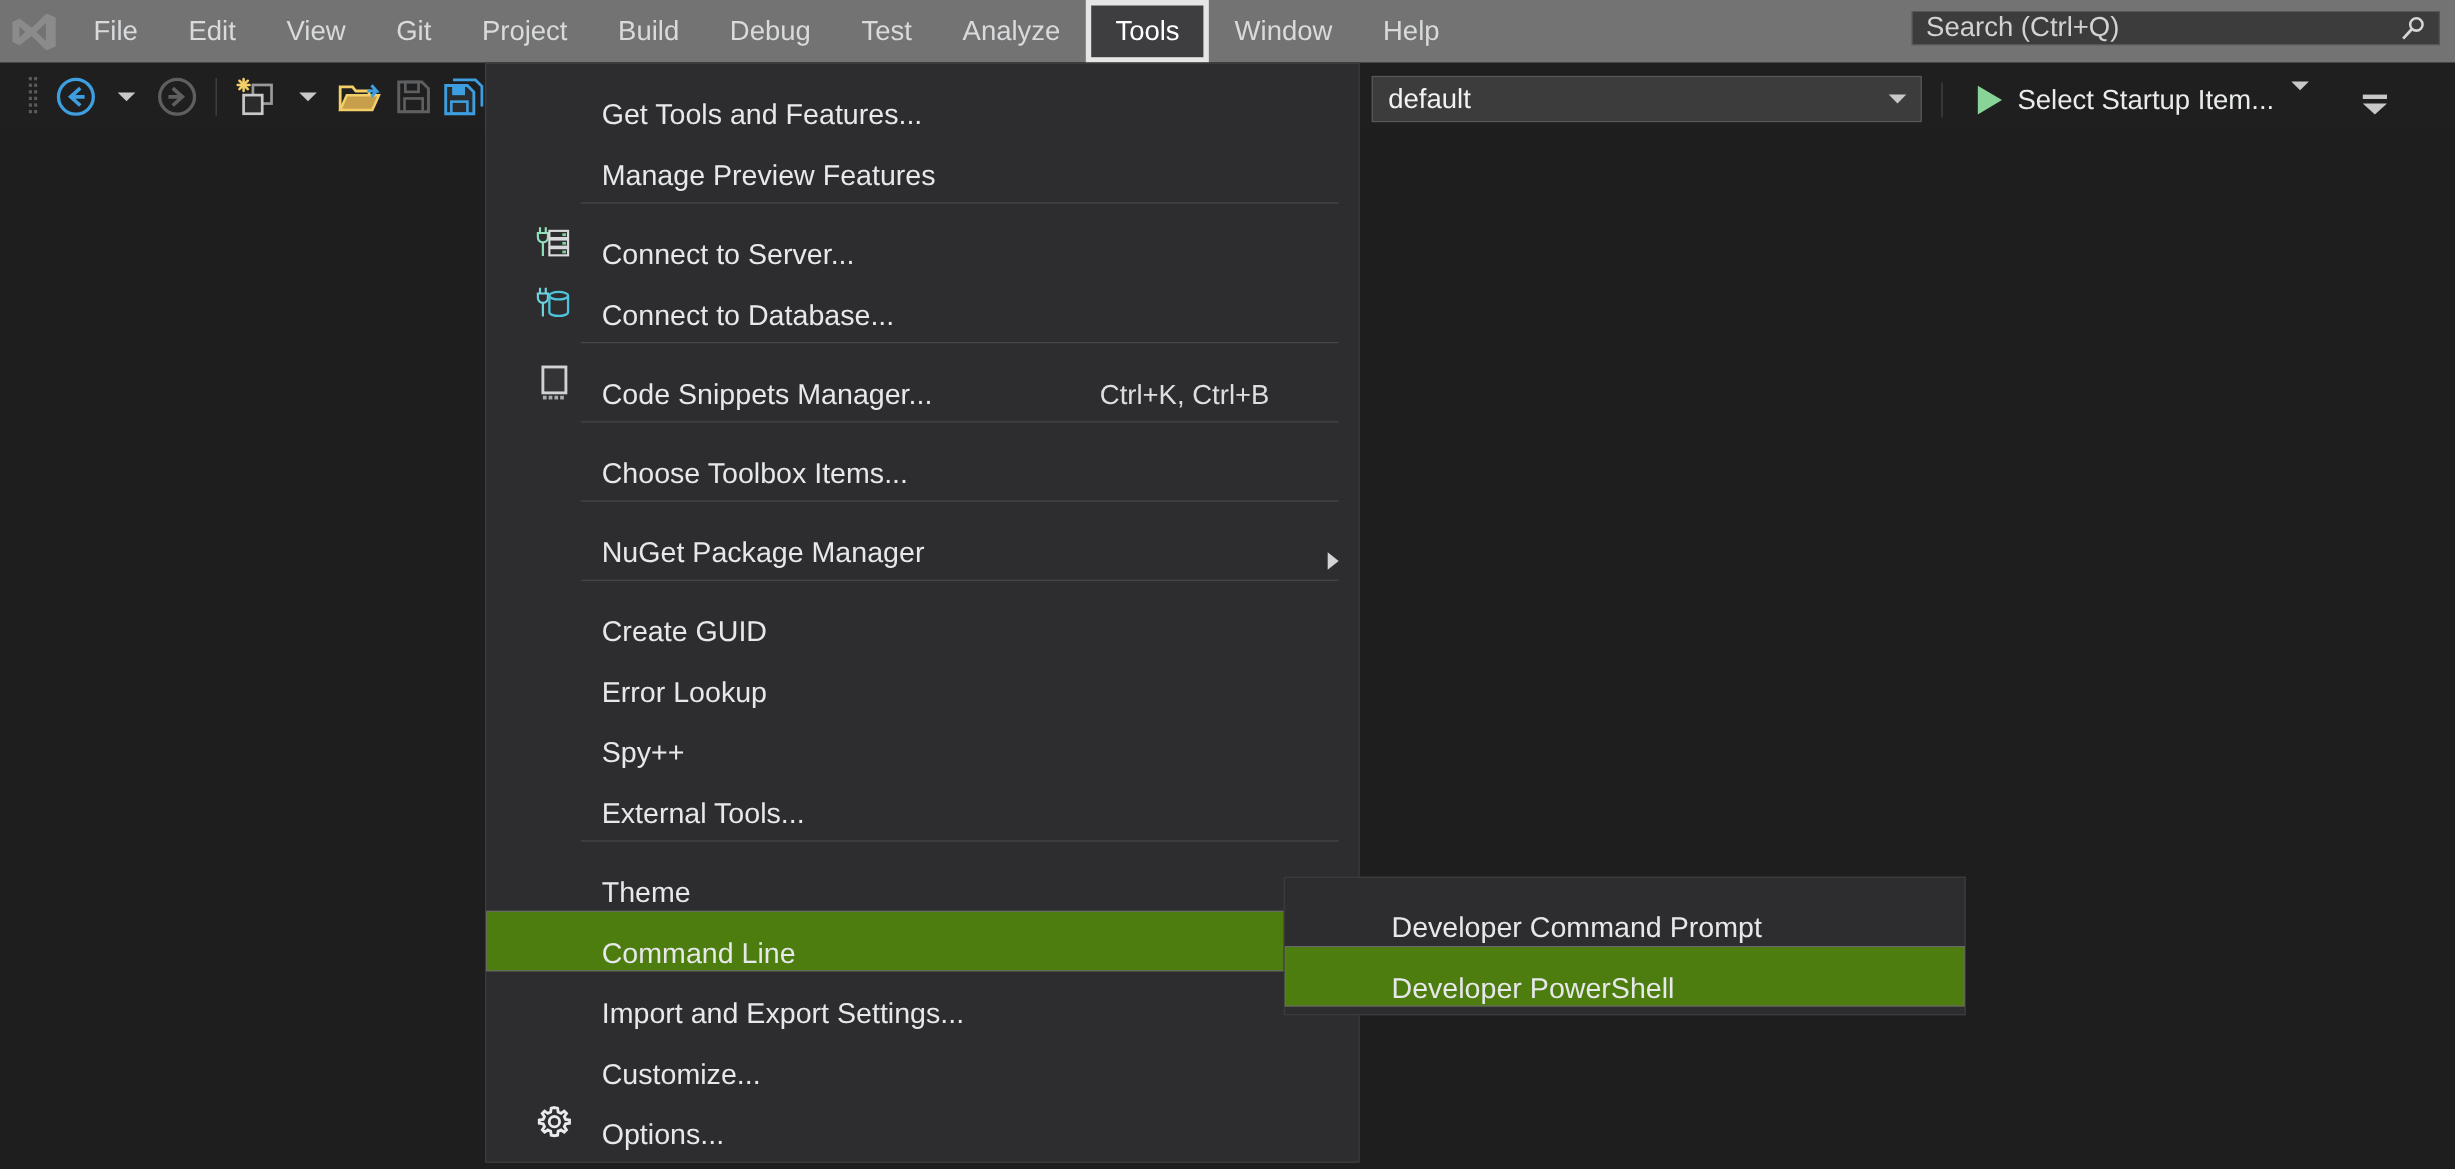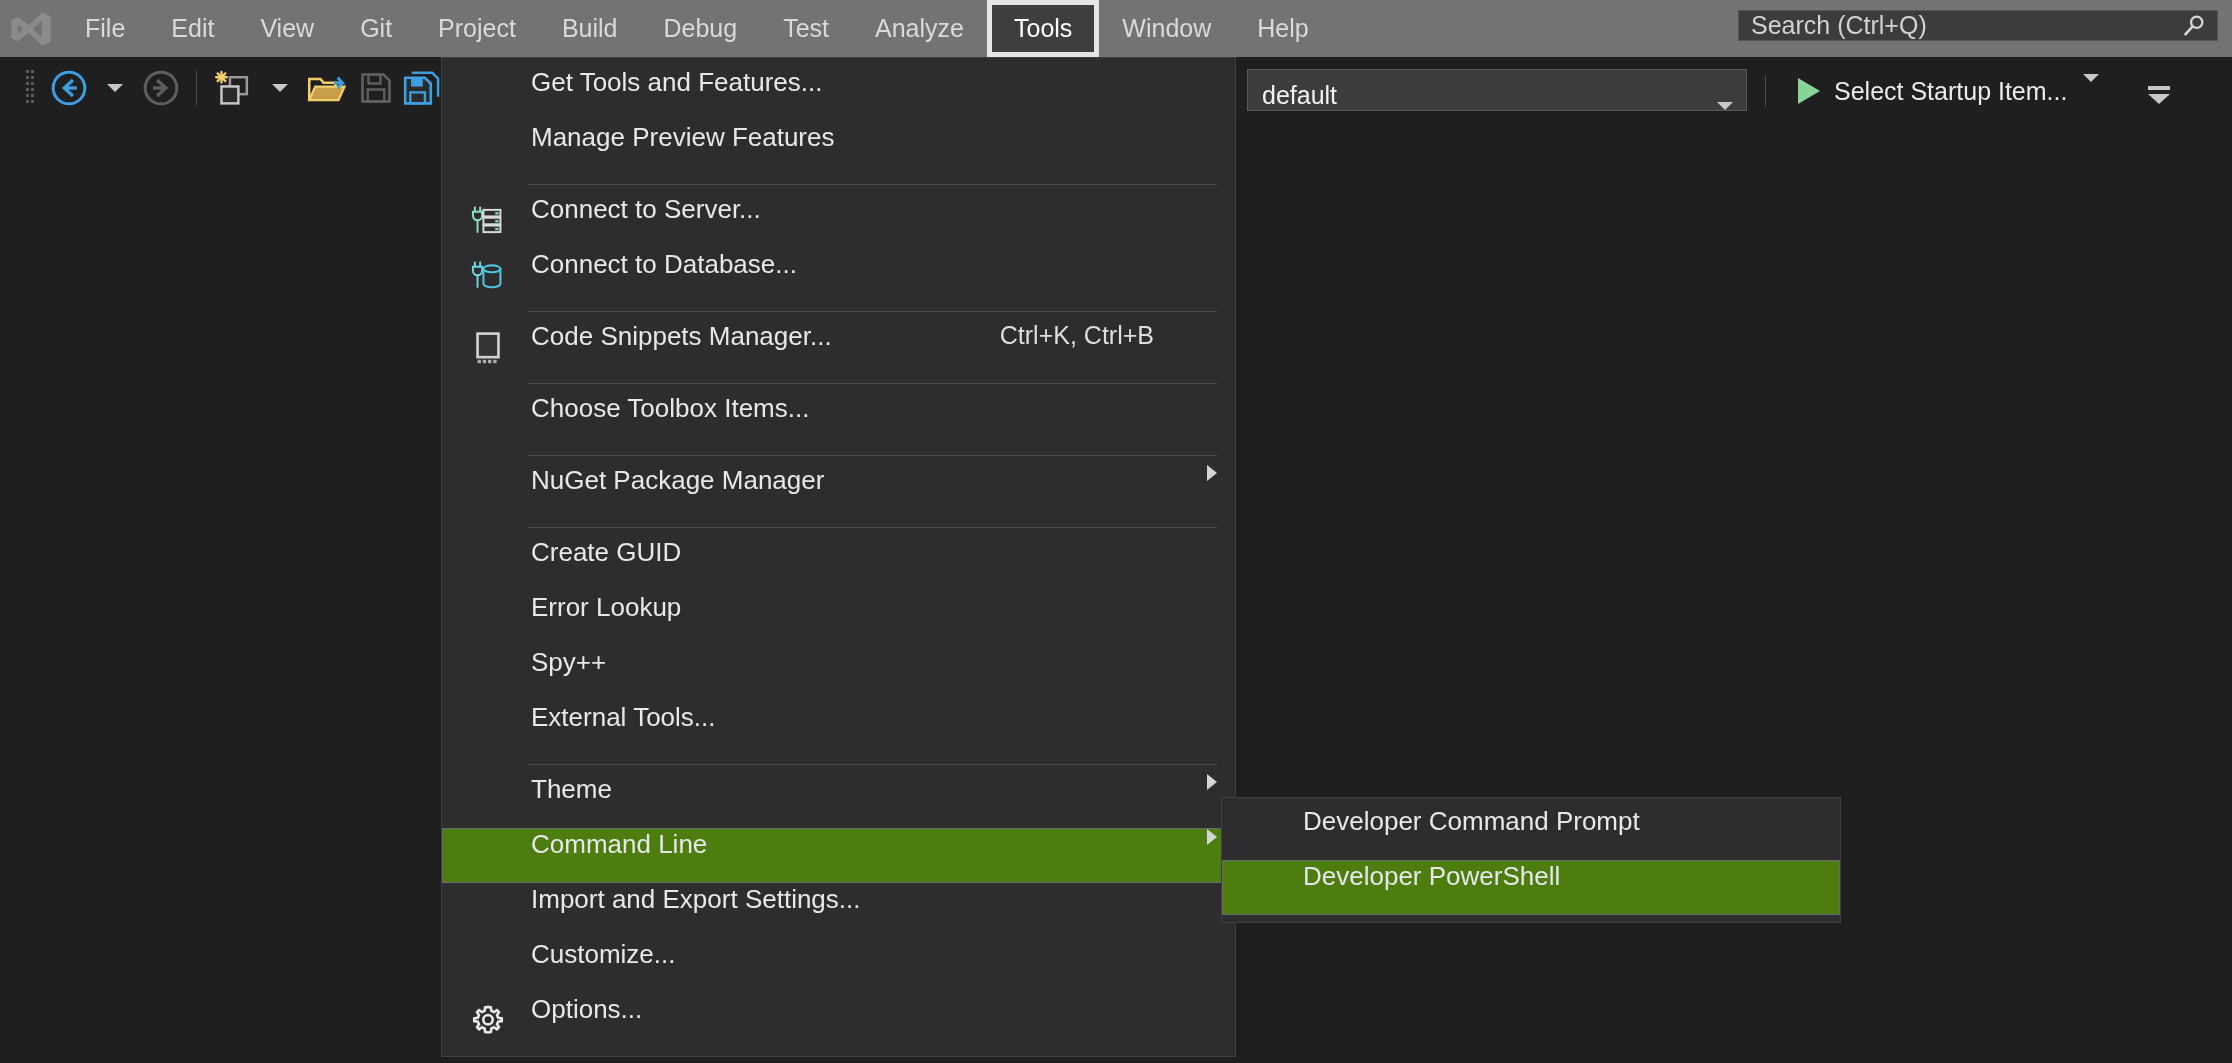--- a/index.html
+++ b/index.html
@@ -79,21 +79,21 @@
   .caret-down {
     width: 0; height: 0;
     border-left: 8px solid transparent;
     border-right: 8px solid transparent;
     border-top: 8px solid #c8c8c8;
   }
   #config-combo {
     position: absolute; left: 1247px; top: 12px;
     width: 500px; height: 42px;
     background: #3c3c3c; border: 1px solid #5a5a5c;
-    display: flex; align-items: flex-end;
+    display: flex; align-items: center;
   }
   #config-combo .combo-label {
     flex: 1 1 auto; font-size: 25px; color: #f2f2f2; padding-left: 14px;
     white-space: nowrap; overflow: hidden;
   }
   #config-combo .combo-caret {
     flex: 0 0 auto; width: 42px;
     display: flex; align-items: center; justify-content: center;
   }
   #startup-sep {
@@ -133,23 +133,23 @@
     position: absolute; left: 441px; top: 57px;
     width: 795px;
     background: #2d2d30;
     border: 1px solid #3f3f42;
     padding: 8px 0;
     z-index: 40;
   }
   .menu-row {
     position: relative;
     height: 55px;
-    display: flex; align-items: flex-start;
+    display: flex; align-items: flex-end;
     border: 1px solid transparent;
-    padding-left: 2px;
+    padding-left: 18px;
   }
   .menu-row.selected {
     background: #4d7c0f;
     border: 1px solid #6a6a6c;
   }
   .mi-icon {
     flex: 0 0 auto; width: 86px; height: 100%;
     display: flex; align-items: center; justify-content: center;
   }
   .mi-label {
@@ -170,21 +170,21 @@
     border-bottom: 8px solid transparent;
     border-left: 10px solid #d2d4d6;
   }
   .menu-sep {
     height: 1px; background: #4a4a4d;
     margin: 8px 18px 8px 86px;
   }
 
   
   #cmdline-submenu {
-    position: absolute; left: 1221px; top: 797px;
+    position: absolute; left: 1167px; top: 797px;
     width: 620px;
     background: #2d2d30;
     border: 1px solid #3f3f42;
     padding: 7px 0;
     z-index: 50;
   }
   #cmdline-submenu .menu-row { height: 55px; }
   #cmdline-submenu .mi-icon { width: 78px; }
 </style>
 </head>

